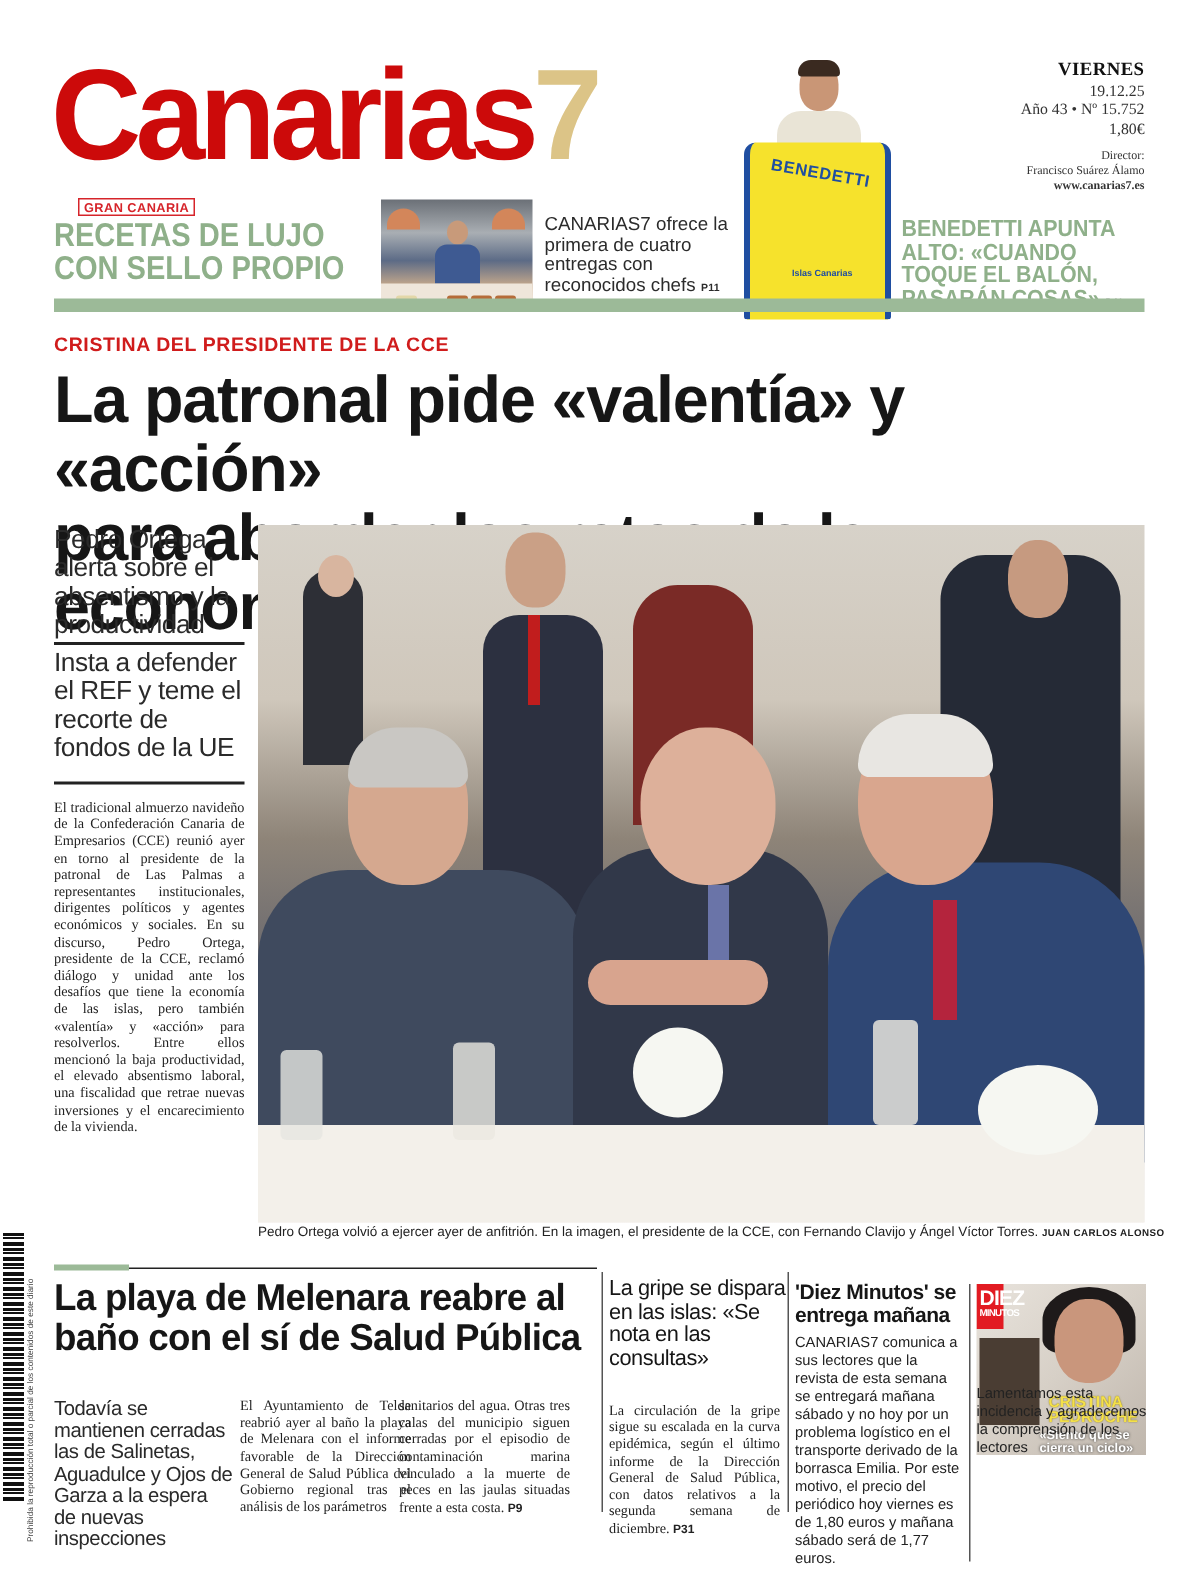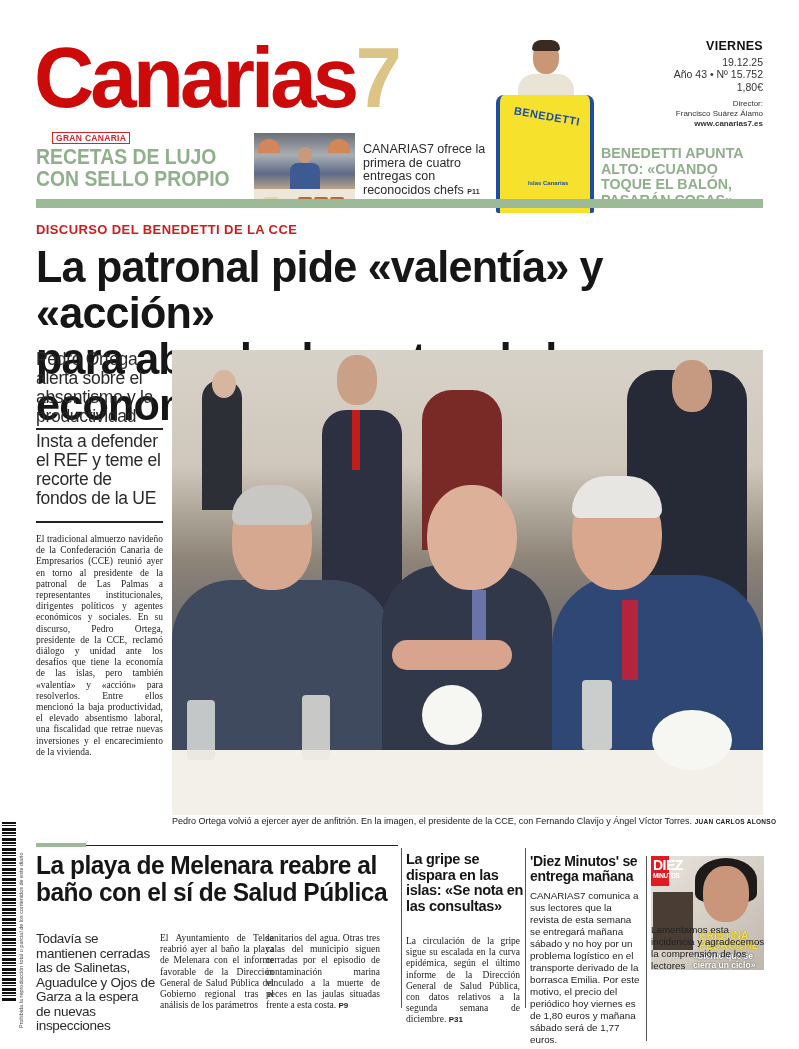--- a/index.html
+++ b/index.html
@@ -4,21 +4,21 @@
 <style>
   * { box-sizing: border-box; margin: 0; padding: 0; }
   html, body { width: 799px; height: 1049px; background: #ffffff; overflow: hidden; }
   body { position: relative; font-family: "Liberation Sans", sans-serif; color: #1a1a1a; }
 
   .abs { position: absolute; }
 
   
   .logo { left: 34px; top: 32px; font-family: "Liberation Sans", sans-serif; font-weight: 900; font-size: 86px; line-height: 90px; letter-spacing: -4px; color: #cc0a0a; transform: scaleX(0.97); transform-origin: left; }
   .logo .seven { color: #dcc487; }
-  .issue-box { right: 36px; top: 40px; width: 120px; text-align: right; font-size: 10.5px; line-height: 12.5px; color: #333; }
+  .issue-box { right: 36px; top: 40px; width: 120px; text-align: right; font-size: 10.5px; line-height: 12.5px; color: #333; font-family: Liberation Serif, serif; }
   .issue-box .day { font-weight: 800; font-size: 12.5px; color: #111; margin-bottom: 3px; letter-spacing: 0.3px; }
   .issue-box .director { margin-top: 6px; font-size: 8px; line-height: 9.5px; }
   .issue-box .web { font-weight: 700; font-size: 8px; }
 
   
   .tag-red { left: 52px; top: 132px; border: 1.5px solid #d6242a; color: #d6242a; font-weight: 800; font-size: 8.5px; padding: 0 3px; line-height: 10px; letter-spacing: 0.3px; }
   .teaser1 { left: 36px; top: 146px; font-family: "Liberation Sans Narrow", "Liberation Sans", sans-serif; font-size: 22px; line-height: 22px; font-weight: 700; color: #8fb08a; transform: scaleX(0.88); transform-origin: left; white-space: nowrap; }
   .teaser-photo1 { left: 254px; top: 133px; width: 101px; height: 74px; background: linear-gradient(180deg,#6b7077 0%,#a9aeb3 30%,#5c6b86 55%,#cfae8c 80%,#e9dfd2 100%); overflow: hidden; }
   .teaser-photo1 .lamp { position: absolute; top: 6px; width: 22px; height: 14px; border-radius: 11px 11px 0 0; background: #d3865a; }
   .teaser-photo1 .person { position: absolute; left: 36px; top: 14px; width: 30px; height: 50px; }
@@ -63,21 +63,21 @@
 
   
   .bottom-rule { left: 36px; top: 845px; width: 362px; height: 1px; background: #222; }
   .bottom-green { left: 36px; top: 843px; width: 50px; height: 4px; background: #9cba98; }
   .h2 { left: 36px; top: 852px; width: 365px; font-family: "Liberation Sans Narrow", "Liberation Sans", sans-serif; font-weight: 700; font-size: 25px; line-height: 27px; color: #161616; letter-spacing: -0.5px; transform: scaleX(0.98); transform-origin: left; }
   .sub2 { left: 36px; top: 932px; width: 120px; font-size: 13.5px; line-height: 14.5px; font-weight: 300; color: #2a2a2a; letter-spacing: -0.3px; }
   .col2 { left: 160px; top: 933px; width: 114px; font-family: "Liberation Serif", serif; font-size: 9.5px; line-height: 11.2px; color: #222; text-align: justify; }
   .col3 { left: 266px; top: 933px; width: 114px; font-family: "Liberation Serif", serif; font-size: 9.5px; line-height: 11.2px; color: #222; text-align: justify; }
 
   .vline { width: 1px; background: #555; }
-  .h3 { left: 406px; top: 852px; width: 118px; font-family: "Liberation Sans Narrow", "Liberation Sans", sans-serif; font-weight: 700; font-size: 14.5px; line-height: 15.5px; color: #161616; letter-spacing: -0.3px; }
+  .h3 { left: 406px; top: 852px; width: 118px; font-family: "Liberation Sans Narrow", "Liberation Sans", sans-serif; font-weight: 400; font-size: 14.5px; line-height: 15.5px; color: #161616; letter-spacing: -0.3px; }
   .col4 { left: 406px; top: 936px; width: 114px; font-family: "Liberation Serif", serif; font-size: 9.5px; line-height: 11.2px; color: #222; text-align: justify; }
   .h4 { left: 530px; top: 854px; width: 115px; font-family: "Liberation Sans Narrow", "Liberation Sans", sans-serif; font-weight: 700; font-size: 14px; line-height: 15px; color: #161616; letter-spacing: -0.3px; }
   .col5 { left: 530px; top: 890px; width: 113px; font-size: 9.8px; line-height: 12px; color: #222; }
 
   .mag { left: 651px; top: 856px; width: 113px; height: 114px; background: linear-gradient(135deg,#e8e3dc 0%,#d7d0c7 50%,#bfb6ac 100%); overflow: hidden; }
   .mag .mast { position: absolute; left: 0; top: 0; width: 18px; height: 30px; background: #e21b22; color: #fff; font-weight: 900; font-size: 14px; line-height: 14px; padding: 2px 2px; letter-spacing: -0.5px; }
   .mag .mast small { display: block; font-size: 6.5px; line-height: 7px; font-weight: 700; }
   .mag .face { position: absolute; left: 52px; top: 10px; width: 46px; height: 56px; border-radius: 45%; background: #c9967c; }
   .mag .hair { position: absolute; left: 44px; top: 2px; width: 62px; height: 44px; border-radius: 50% 50% 20% 20%; background: #1e1a1a; }
   .mag .inset { position: absolute; left: 2px; top: 36px; width: 40px; height: 58px; background: #4a3d33; }
@@ -136,21 +136,21 @@
   <div class="shirt-logo">Islas Canarias</div>
 </div>
 
 <div class="abs teaser3">
   <span>BENEDETTI APUNTA ALTO: «CUANDO TOQUE EL BALÓN, PASARÁN COSAS»</span>
   <span class="pref">P40</span>
 </div>
 
 <div class="abs green-bar"></div>
 
-<div class="abs kicker">DISCURSO DEL BENEDETTI DE LA CCE</div>
+<div class="abs kicker">CRISTINA DEL PRESIDENTE DE LA CCE</div>
 <div class="abs headline">
   <div>La patronal pide «valentía» y «acción»</div>
   <div>para abordar los retos de la economía</div>
 </div>
 
 <div class="abs subhead" style="top:350px;">Pedro Ortega alerta sobre el absentismo y la productividad</div>
 <div class="abs rule" style="top:428px;"></div>
 <div class="abs subhead" style="top:432px;">Insta a defender el REF y teme el recorte de fondos de la UE</div>
 <div class="abs rule" style="top:521px;"></div>
 

